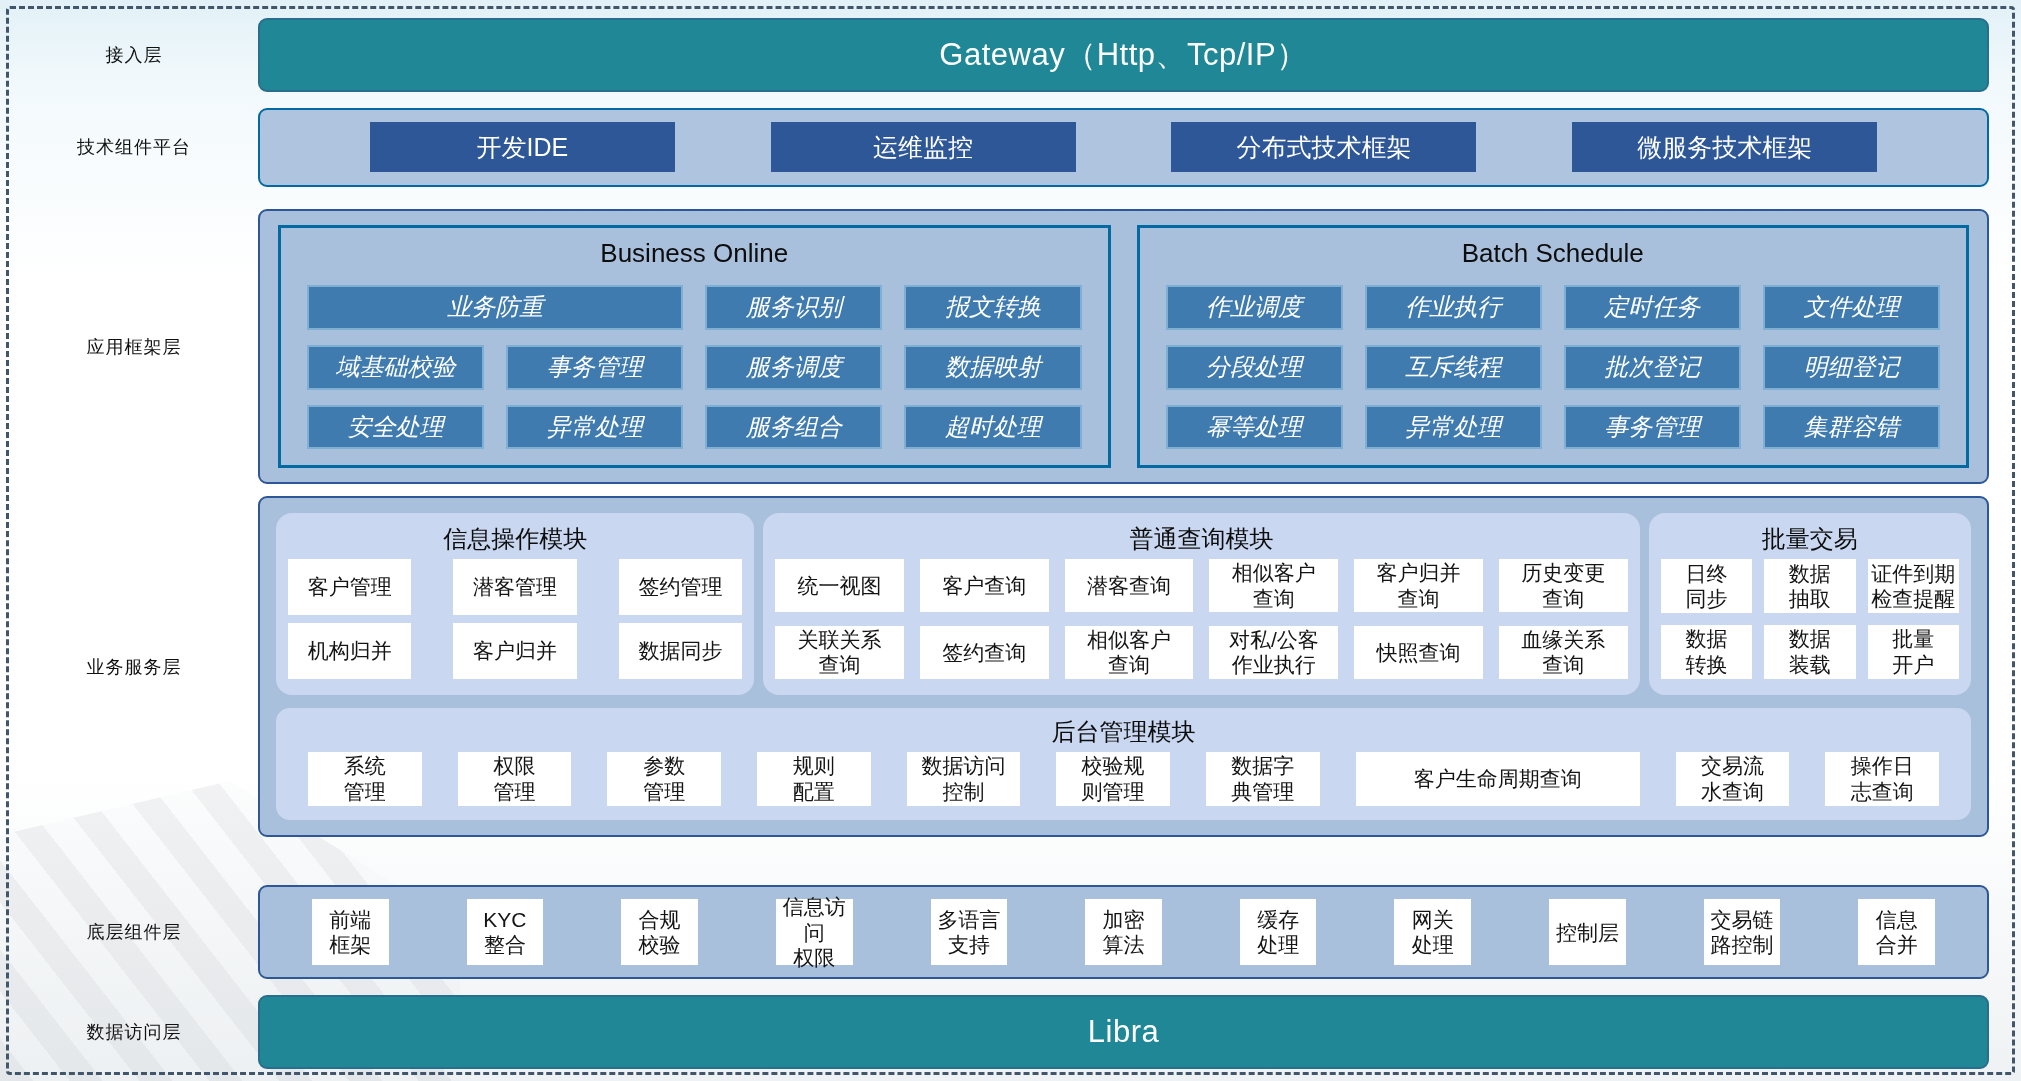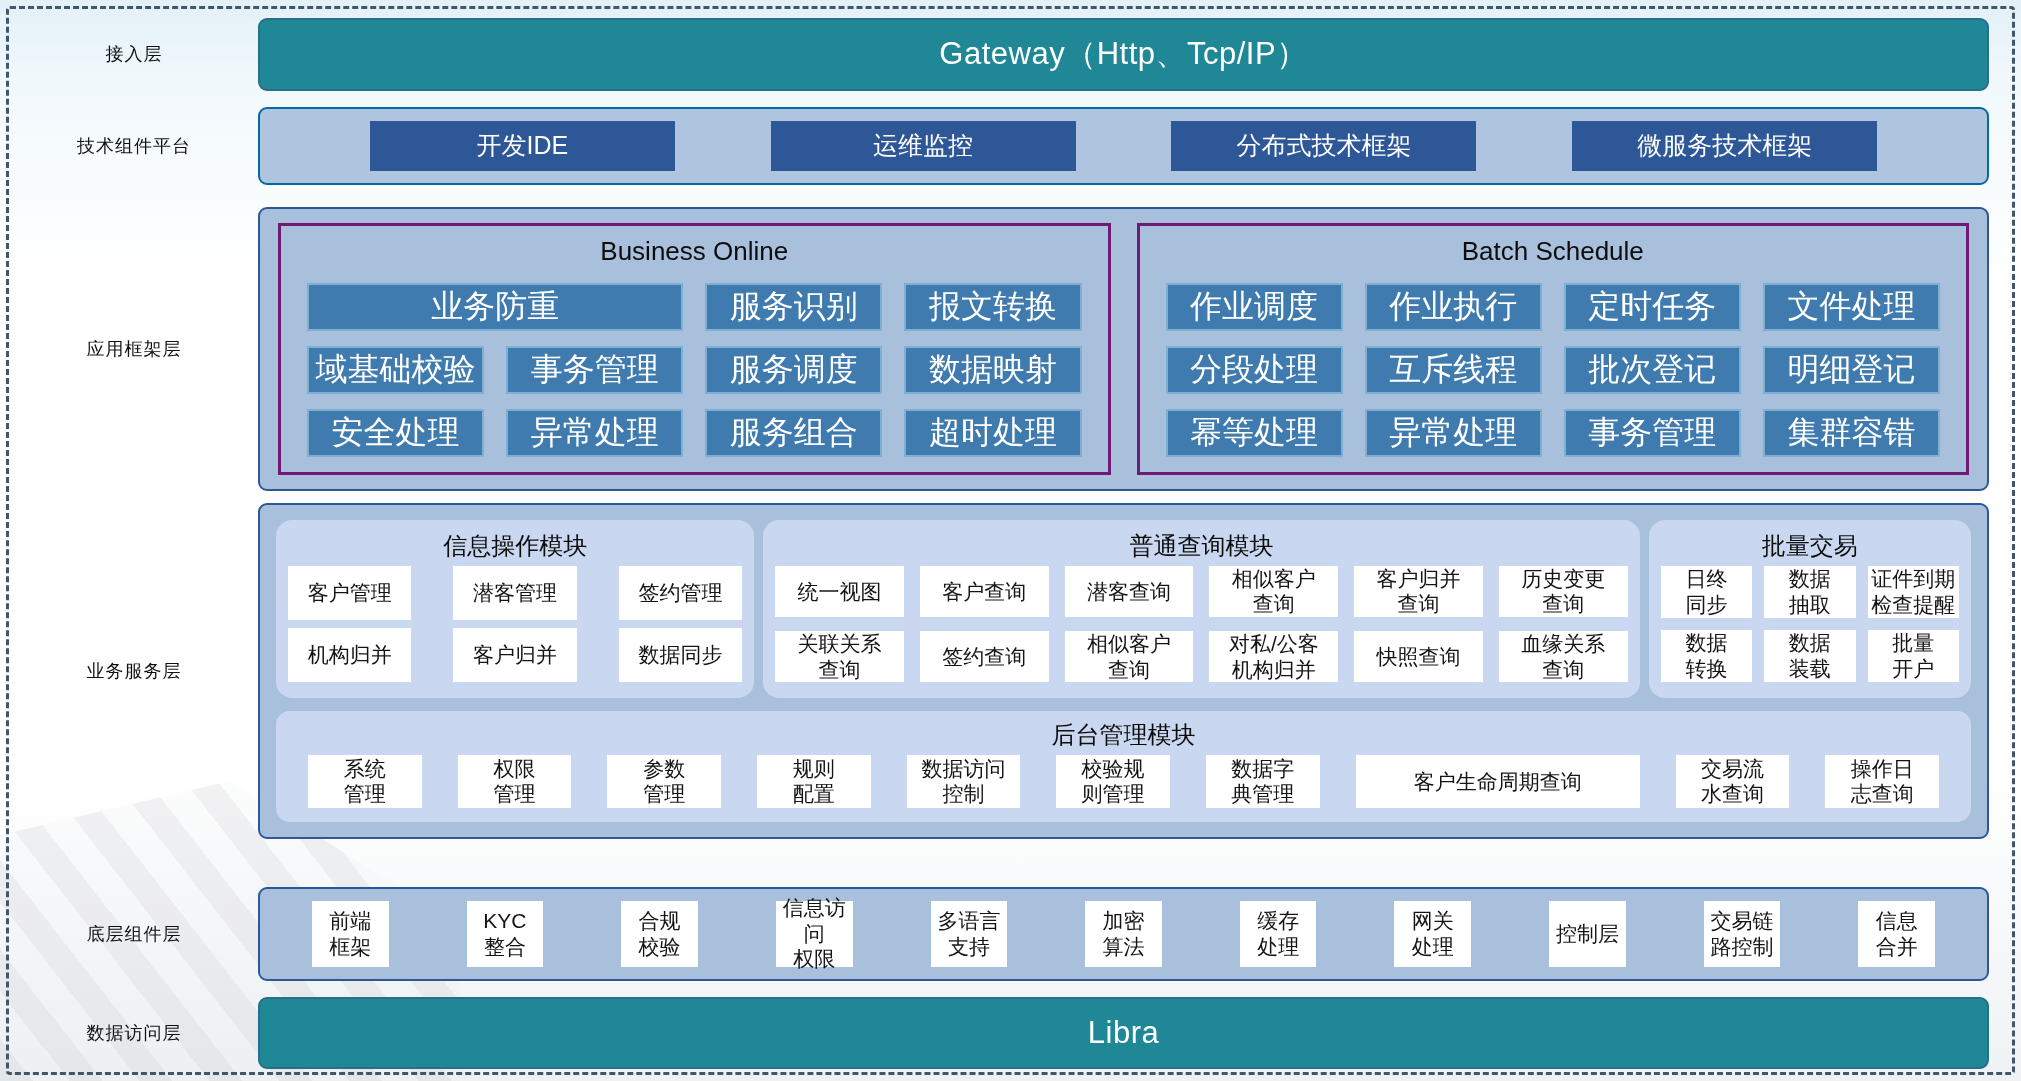--- a/index.html
+++ b/index.html
@@ -42,28 +42,28 @@
     width:305px;height:50px;background:#2E5797;color:#fff;
     display:flex;align-items:center;justify-content:center;font-size:25px;
   }
 
   
   .appframe-band{
     background:#A9C0DD;border:2px solid #2E5797;
     display:flex;gap:26px;padding:14px 18px;
   }
   .panel{
-    flex:1;border:3px solid #701a75;background:#A9C0DD;
+    flex:1;border:3px solid #0369a1;background:#A9C0DD;
     display:flex;flex-direction:column;padding:4px 26px 16px;gap:11px;
   }
   .panel-title{text-align:center;font-size:26px;color:#0D0D0D;height:42px;line-height:42px;}
   .grid4{flex:1;display:grid;grid-template-columns:repeat(4,1fr);gap:15px 22px;}
   .blue-btn{
     background:#3F7BAE;border:2px solid #7FB0D3;color:#FFFFFF;
-    display:flex;align-items:center;justify-content:center;font-size:32px;
+    display:flex;align-items:center;justify-content:center;font-size:24px;font-style:italic;
   }
 
   
   .bizserv-band{
     background:#A9C0DD;border:2px solid #2E5797;
     display:flex;flex-direction:column;gap:13px;padding:15px 16px;
   }
   .subrow{display:flex;gap:9px;flex:1.92;}
   .subpanel{
     background:#C9D7F0;border-radius:16px;
@@ -195,21 +195,21 @@
                 <div class="white-box">客户归并
 查询</div>
                 <div class="white-box">历史变更
 查询</div>
                 <div class="white-box">关联关系
 查询</div>
                 <div class="white-box">签约查询</div>
                 <div class="white-box">相似客户
 查询</div>
                 <div class="white-box">对私/公客
-机构归并</div>
+作业执行</div>
                 <div class="white-box">快照查询</div>
                 <div class="white-box">血缘关系
 查询</div>
               </div>
           </div>
           <div class="subpanel sp-bulk">
             <div class="sub-title">批量交易</div>
             <div class="grid3 tight">
                 <div class="white-box">日终
 同步</div>

